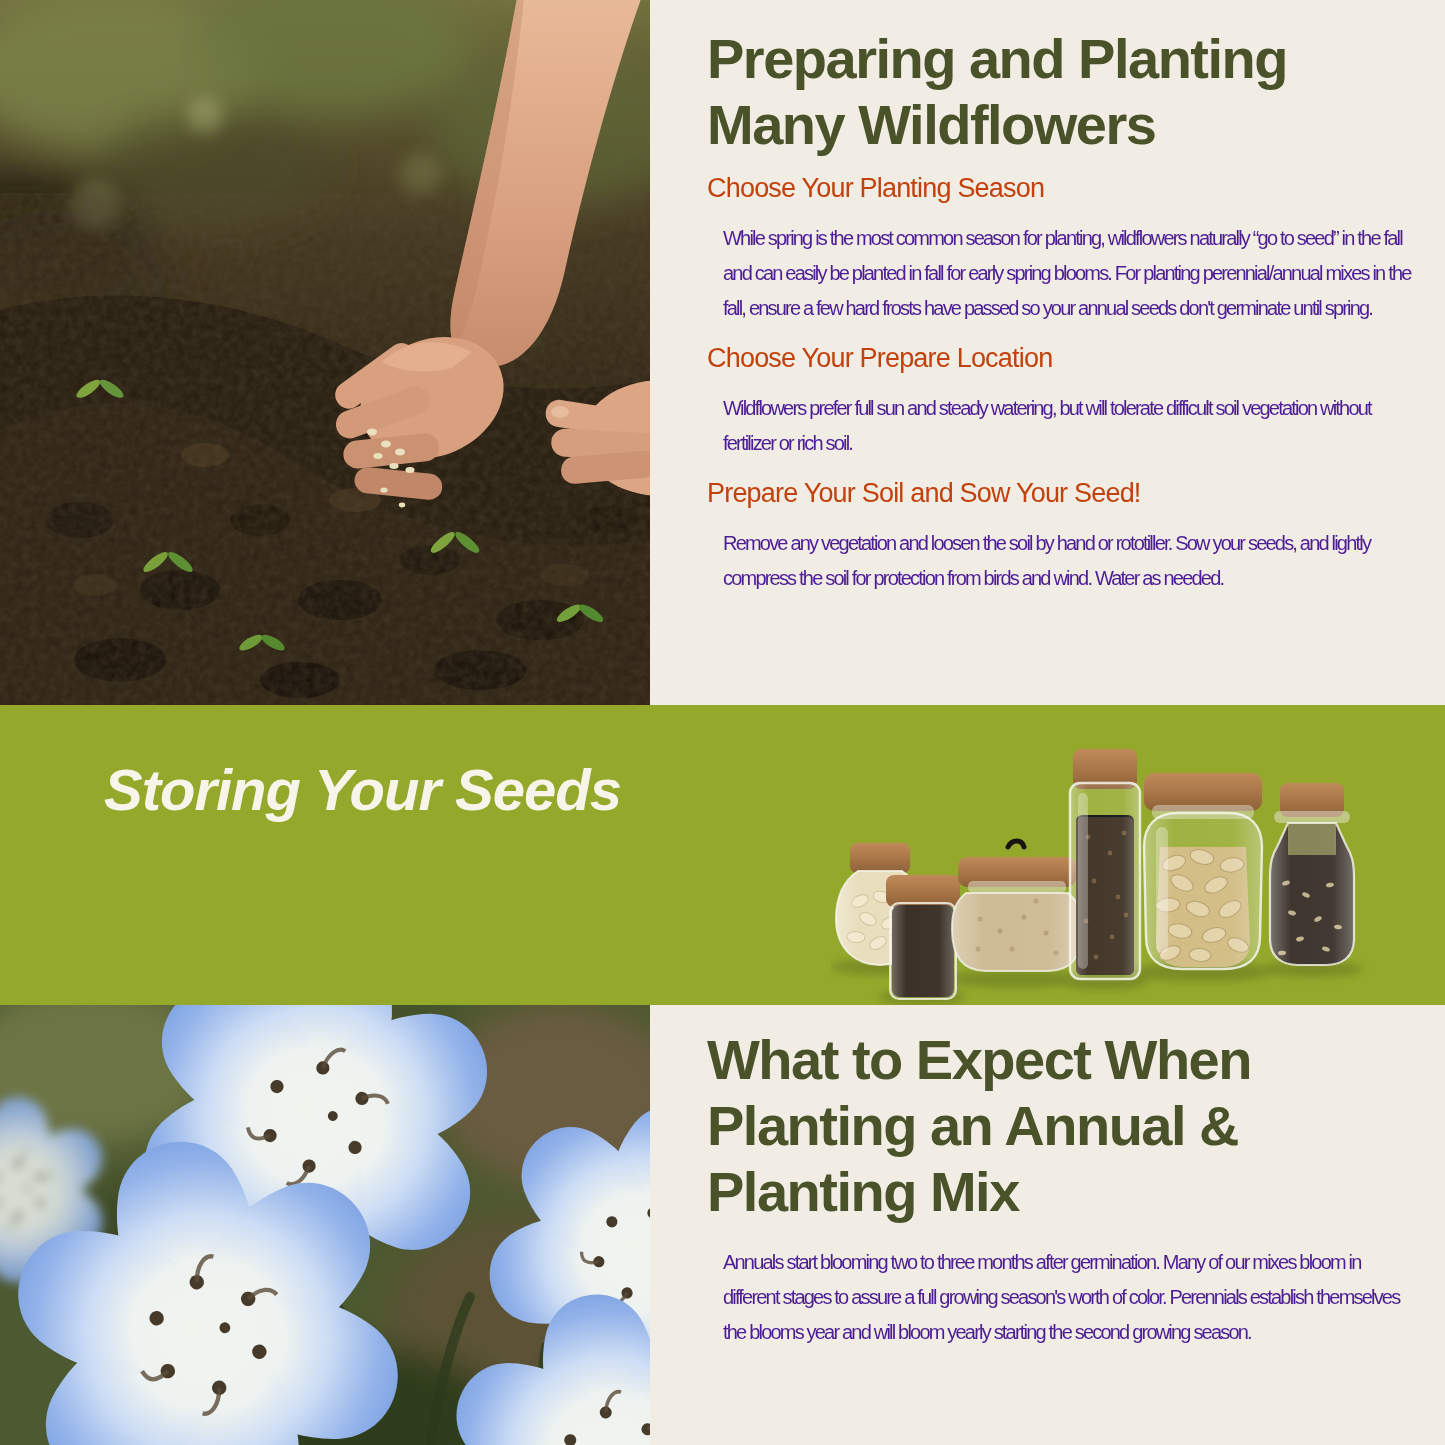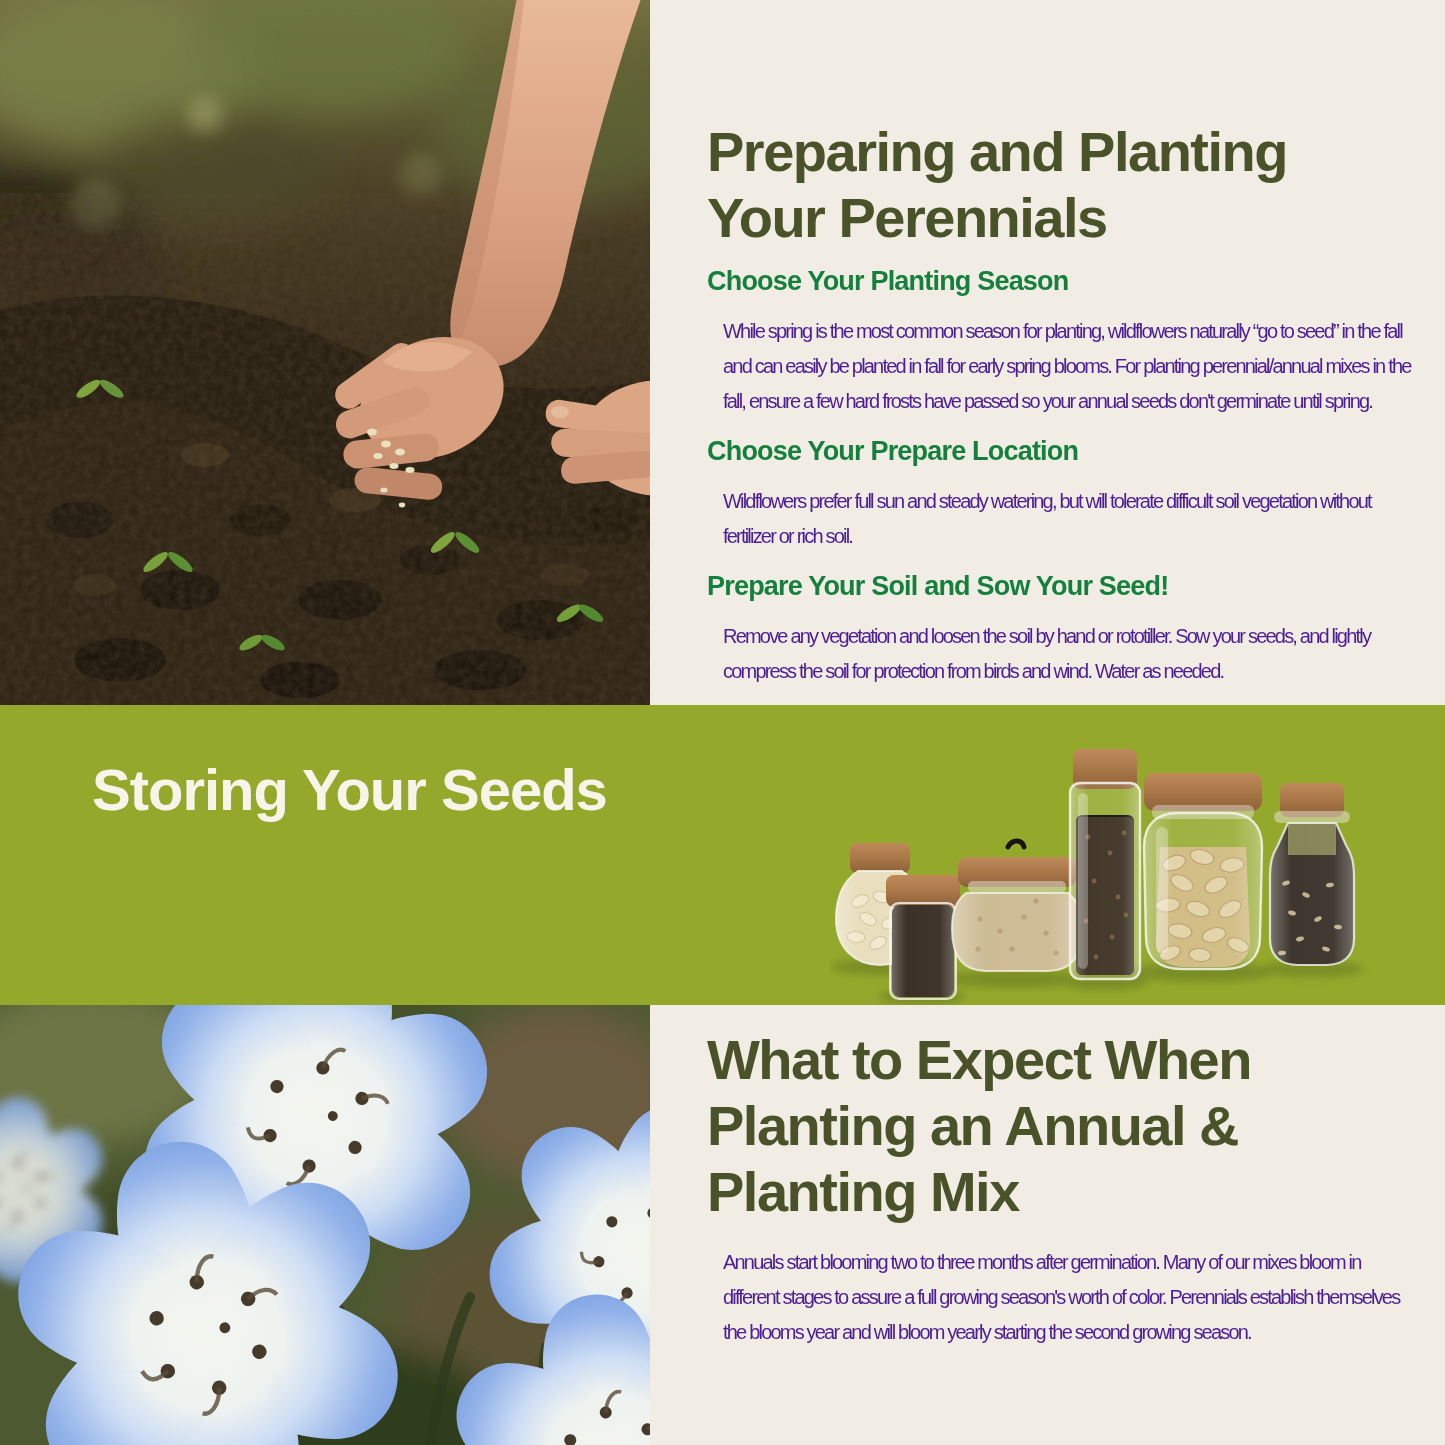--- a/index.html
+++ b/index.html
@@ -1,45 +1,45 @@
 <!DOCTYPE html>
 <html><head>
 <meta charset="utf-8">
 <style>
   html,body{margin:0;padding:0;background:#ddd;}
   .canvas{
     position:relative;width:1445px;height:1445px;overflow:hidden;
     font-family:"Liberation Sans",sans-serif;background:#f1ede4;
   }
   
-  .row-top{display:flex;height:705px;align-items:flex-end;}
+  .row-top{display:flex;height:705px;}
   .row-bottom{display:flex;height:440px;}
   .photo{position:relative;flex:none;width:650px;overflow:hidden;}
   .photo svg{display:block;width:100%;height:100%;}
   .panel{flex:1;background:#f1ede4;overflow:hidden;}
   .panel-top{padding:26px 12px 0 57px;}
   .panel-bottom{padding:22px 12px 0 57px;}
 
   
   .h1{
     font-weight:bold;color:#4a5229;font-size:56px;line-height:66px;
     letter-spacing:-1.5px;margin:0 0 14px 0;
   }
   .h1 span{display:block;}
   .sec-title{
-    font-weight:bold;color:#15803d;font-size:27px;line-height:33px;
+    font-weight:normal;color:#c2410c;font-size:27px;line-height:33px;
     letter-spacing:-0.8px;margin:14px 0 3px 0;
   }
   .body-p{
     color:#4c1d95;font-size:20px;line-height:35px;letter-spacing:-1.8px;
     margin:16px;max-width:726px;
   }
   
   .band{position:relative;height:300px;background:#94a92c;overflow:hidden;}
-  .band-text{position:absolute;left:92px;top:54px;width:660px;}
+  .band-text{position:absolute;left:104px;top:54px;width:660px;font-style:italic;}
   .band-title{
     font-weight:bold;color:#f7f5ea;font-size:58px;line-height:62px;
     letter-spacing:-1px;margin:0;
   }
   .band-body{
     color:#f3f1e3;font-size:26px;line-height:35px;letter-spacing:-1.2px;
     margin:24px 0 0 0;width:640px;
   }
   .jars{position:absolute;left:830px;top:0;width:615px;height:300px;}
   .jars svg{display:block;width:100%;height:100%;}
@@ -179,21 +179,21 @@
           <rect x="552" y="428" width="108" height="28" rx="14" fill="#d59e7d" transform="rotate(3 552 428)"></rect>
           <rect x="560" y="458" width="96" height="27" rx="13" fill="#cc9474" transform="rotate(-5 560 458)"></rect>
           <ellipse cx="560" cy="412" rx="9" ry="6" fill="#e8c2a4" opacity="0.8"></ellipse>
         </g>
       </svg>
     </div>
 
     <div class="panel panel-top">
       <h1 class="h1">
         <span>Preparing and Planting</span>
-        <span>Your Perennials</span>
+        <span>Many Wildflowers</span>
       </h1>
 
       <div>
         <div class="sec-title">Choose Your Planting Season</div>
         <p class="body-p">While spring is the most common season for planting, wildflowers naturally “go to seed” in the fall and can easily be planted in fall for early spring blooms. For planting perennial/annual mixes in the fall, ensure a few hard frosts have passed so your annual seeds don't germinate until spring.</p>
       </div>
 
       <div>
         <div class="sec-title">Choose Your Prepare Location</div>
         <p class="body-p">Wildflowers prefer full sun and steady watering, but will tolerate difficult soil vegetation without fertilizer or rich soil.</p>

